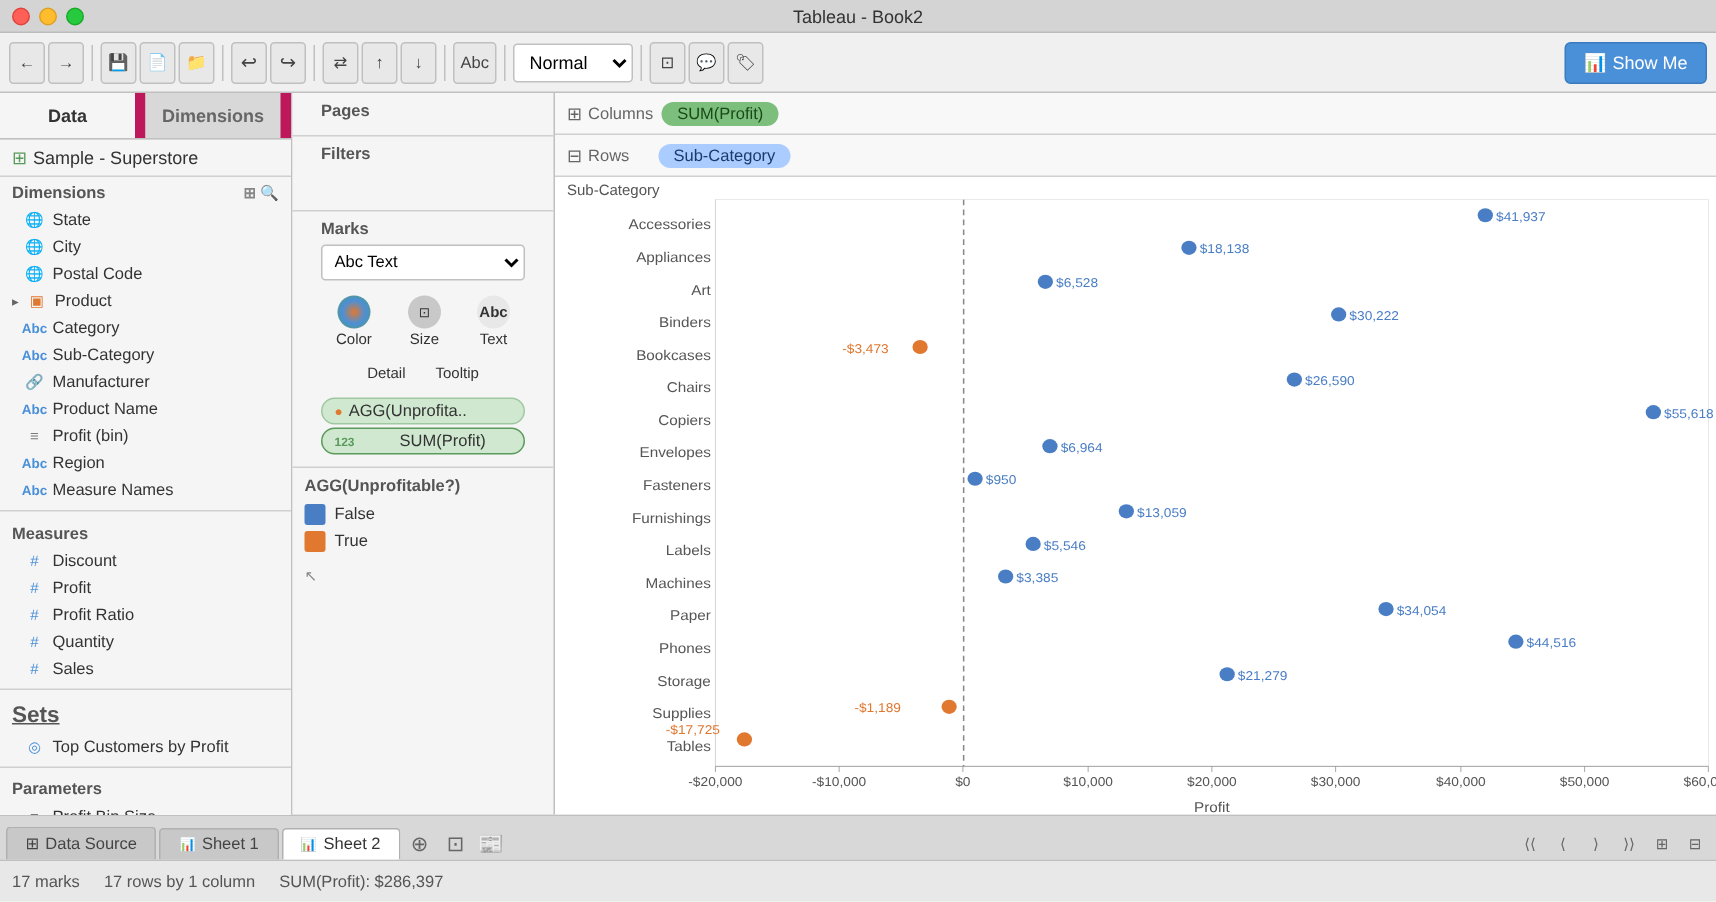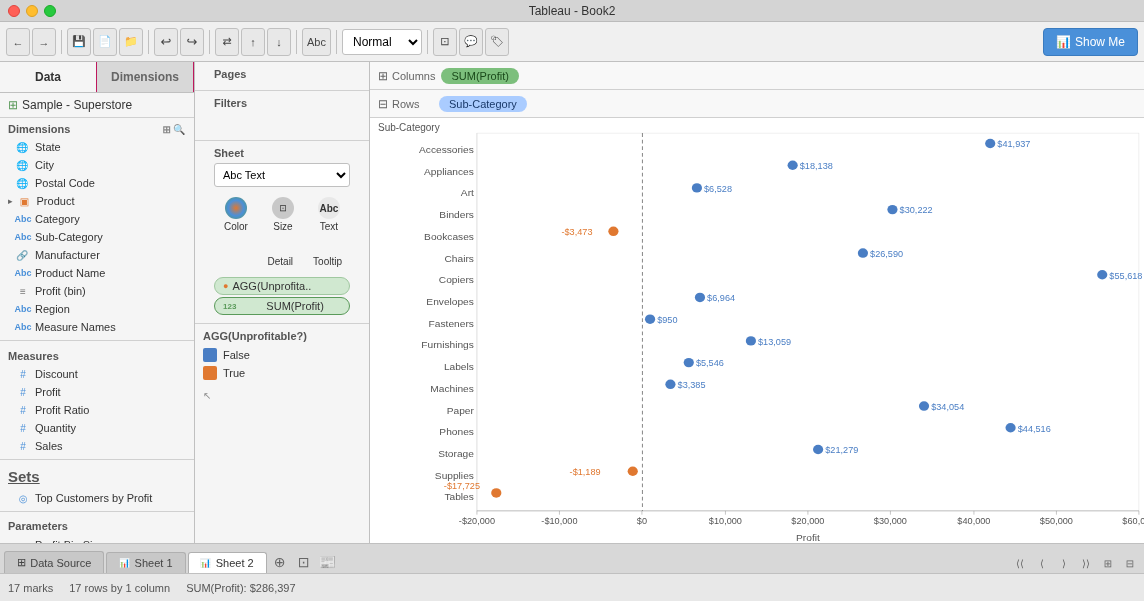--- a/index.html
+++ b/index.html
@@ -100,21 +100,21 @@
       background: #e0e0e0;
       border-bottom: 1px solid #c0c0c0;
     }
     .panel-tab {
       flex: 1;
       padding: 8px 0;
       text-align: center;
       font-size: 12px;
       font-weight: 600;
       cursor: pointer;
-      border-right: 1px solid #be185d;
+      border-right: 7px solid #be185d;
     }
     .panel-tab.active {
       background: #f5f5f5;
       color: #333;
     }
     .panel-tab:not(.active) {
       background: #d8d8d8;
       color: #666;
     }
     .datasource-name {
@@ -223,22 +223,22 @@
     .mark-btn-icon {
       width: 22px; height: 22px;
       border-radius: 50%;
       display: flex;
       align-items: center;
       justify-content: center;
     }
     .mark-btn-row2 {
       display: flex;
       gap: 4px;
-      margin-top: 16px;
-      justify-content: flex-end;
+      margin-top: 4px;
+      justify-content: center;
     }
     .marks-pill {
       background: #d0e8d0;
       border: 1px solid #a0c8a0;
       border-radius: 10px;
       padding: 2px 8px;
       font-size: 11px;
       color: #333;
       margin: 2px 0;
       cursor: pointer;
@@ -528,21 +528,21 @@
   </div>
 
   <div id="middle-panel">
     <div class="mid-section">
       <div class="mid-section-title">Pages</div>
     </div>
     <div class="mid-section" style="min-height:50px;">
       <div class="mid-section-title">Filters</div>
     </div>
     <div class="mid-section">
-      <div class="mid-section-title">Sheet</div>
+      <div class="mid-section-title">Marks</div>
       <select class="marks-dropdown">
         <option>Abc Text</option>
       </select>
       <div class="marks-buttons">
         <div class="mark-btn">
           <div class="mark-btn-icon" style="background: radial-gradient(circle, #e07830, #4a90d9, #5a9a5a);"></div>
           <span>Color</span>
         </div>
         <div class="mark-btn">
           <div class="mark-btn-icon" style="background:#c8c8c8; display:flex;align-items:center;justify-content:center;font-size:9px;">⊡</div>

